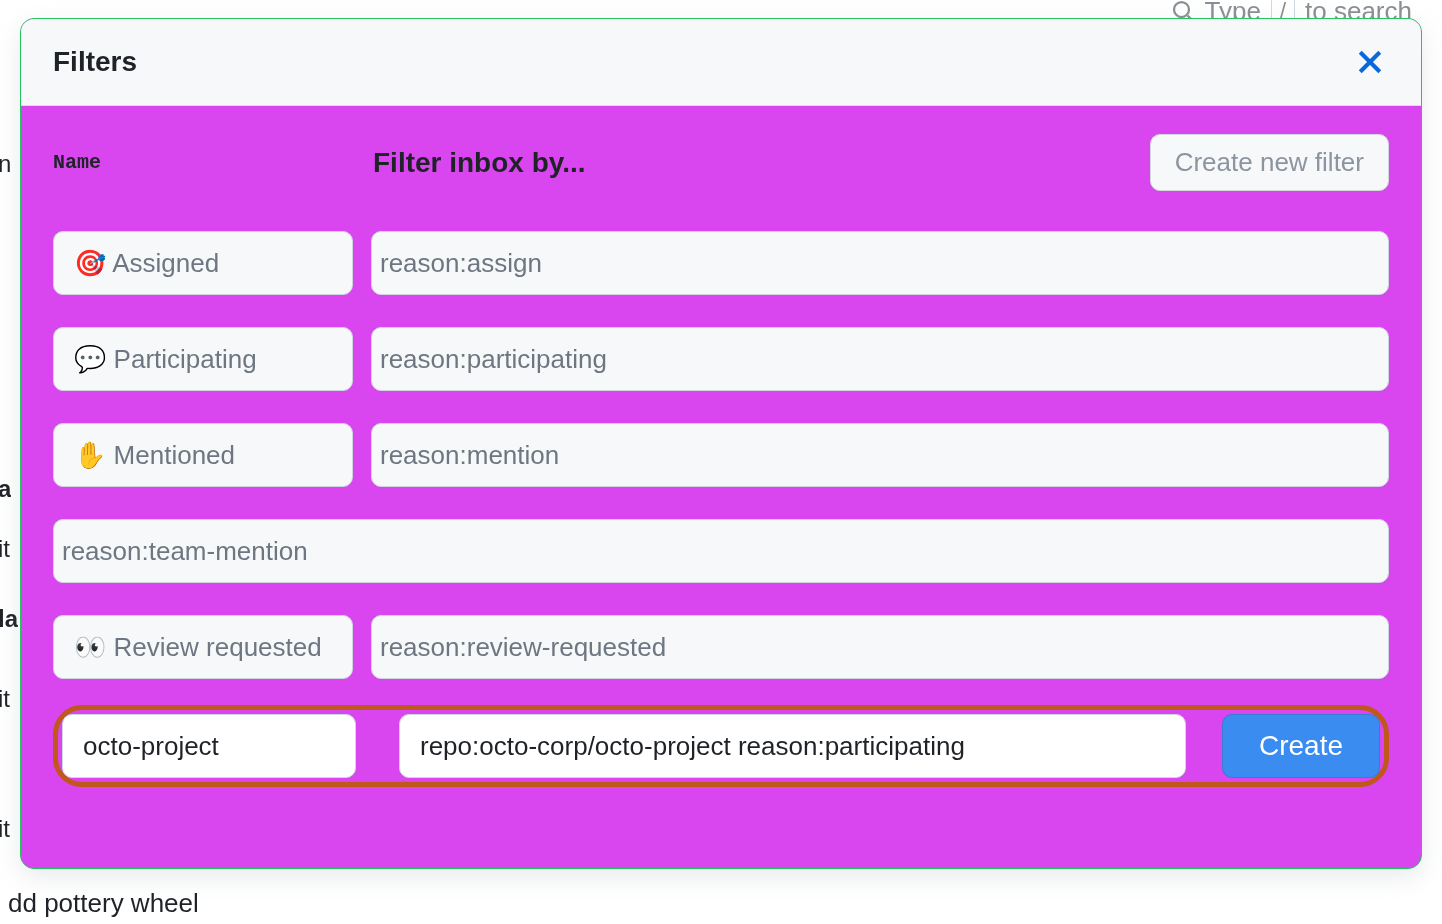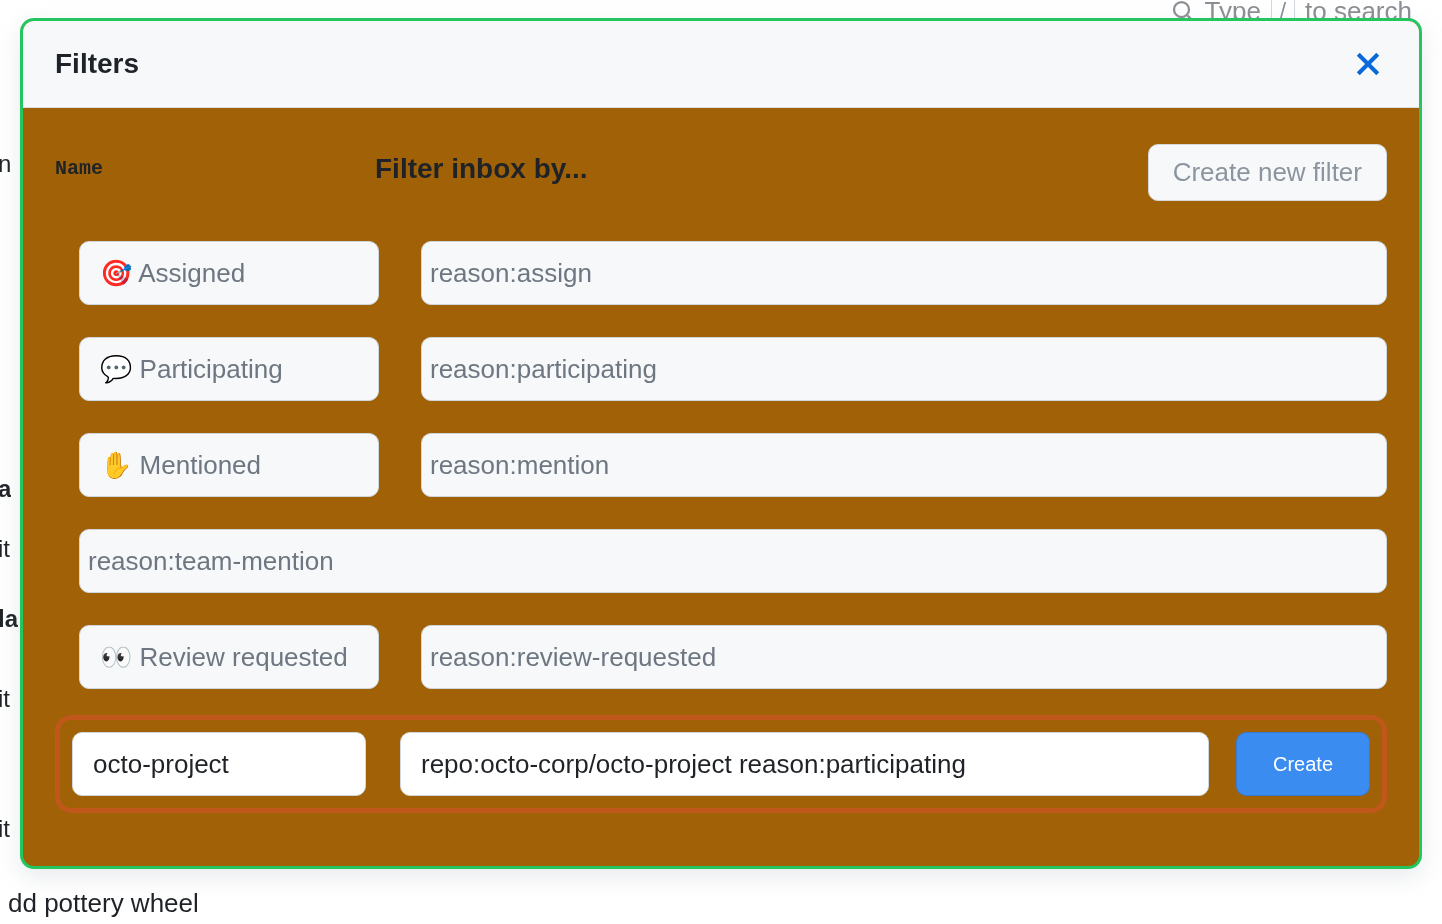--- a/index.html
+++ b/index.html
@@ -61,22 +61,22 @@
       color: #1f2328;
     }
     
     
     .modal {
       position: absolute;
       top: 18px;
       left: 20px;
       right: 20px;
       bottom: 55px;
-      background: #a16207;
-      border: 3px solid #22c55e;
+      background: #d946ef;
+      border: 1px solid #22c55e;
       border-radius: 14px;
       box-shadow: 0 8px 24px rgba(140,149,159,0.2);
       display: flex;
       flex-direction: column;
       overflow: hidden;
     }
     
     .modal-header {
       display: flex;
       align-items: center;
@@ -126,21 +126,20 @@
       font-family: Liberation Mono, monospace;
     }
     .col-filter {
       flex: 1;
       font-size: 28px;
       font-weight: 600;
       color: #1f2328;
     }
     .col-action {
       flex-shrink: 0;
-      margin-top: 8px;
     }
     
     .create-new-filter-btn {
       background: #f6f8fa;
       border: 1px solid #d5d8dc;
       border-radius: 10px;
       padding: 12px 24px;
       font-size: 26px;
       font-weight: 500;
       color: #8c959f;
@@ -157,38 +156,37 @@
     .filter-input {
       height: 64px;
       border: 1px solid #d0d7de;
       border-radius: 10px;
       background: #f6f8fa;
       padding: 0 20px;
       font-size: 26px;
       color: #6e7781;
       font-family: inherit;
       outline: none;
-      margin-left: 24px;
     }
     .filter-input.name-input {
       width: 300px;
       flex-shrink: 0;
     }
     .filter-input.query-input {
       flex: 1;
       padding-left: 8px;
     }
     
     .new-filter-row {
       display: flex;
       align-items: center;
-      gap: 27px;
-      padding: 12px;
+      gap: 36px;
+      padding: 4px;
       border: 5px solid #c0571b;
-      border-radius: 16px;
+      border-radius: 29px;
       margin-top: -6px;
     }
     
     .new-input {
       height: 64px;
       border: 1px solid #d0d7de;
       border-radius: 10px;
       background: #ffffff;
       padding: 0 20px;
       font-size: 26px;
@@ -204,21 +202,21 @@
       flex: 1;
       margin-left: 7px;
     }
     
     .create-button {
       height: 64px;
       padding: 0 36px;
       background: #3b8cf0;
       border: 1px solid rgba(31,35,40,0.15);
       border-radius: 10px;
-      font-size: 20px;
+      font-size: 28px;
       font-weight: 500;
       color: #ffffff;
       cursor: pointer;
       flex-shrink: 0;
       text-align: right;
     }
   </style>
 </head>
 <body>
 

